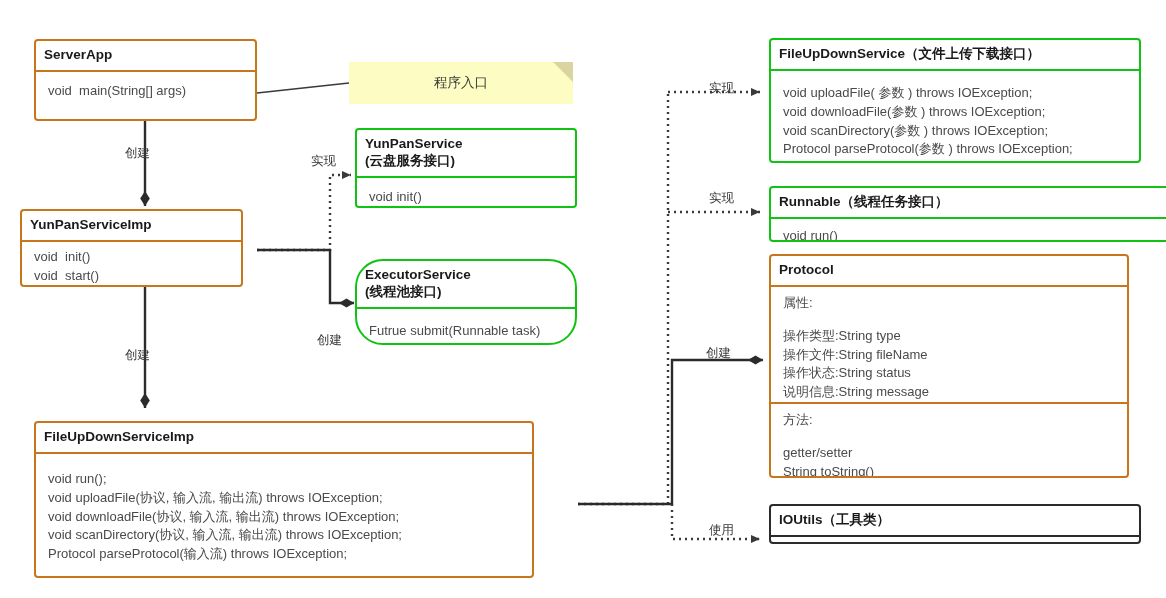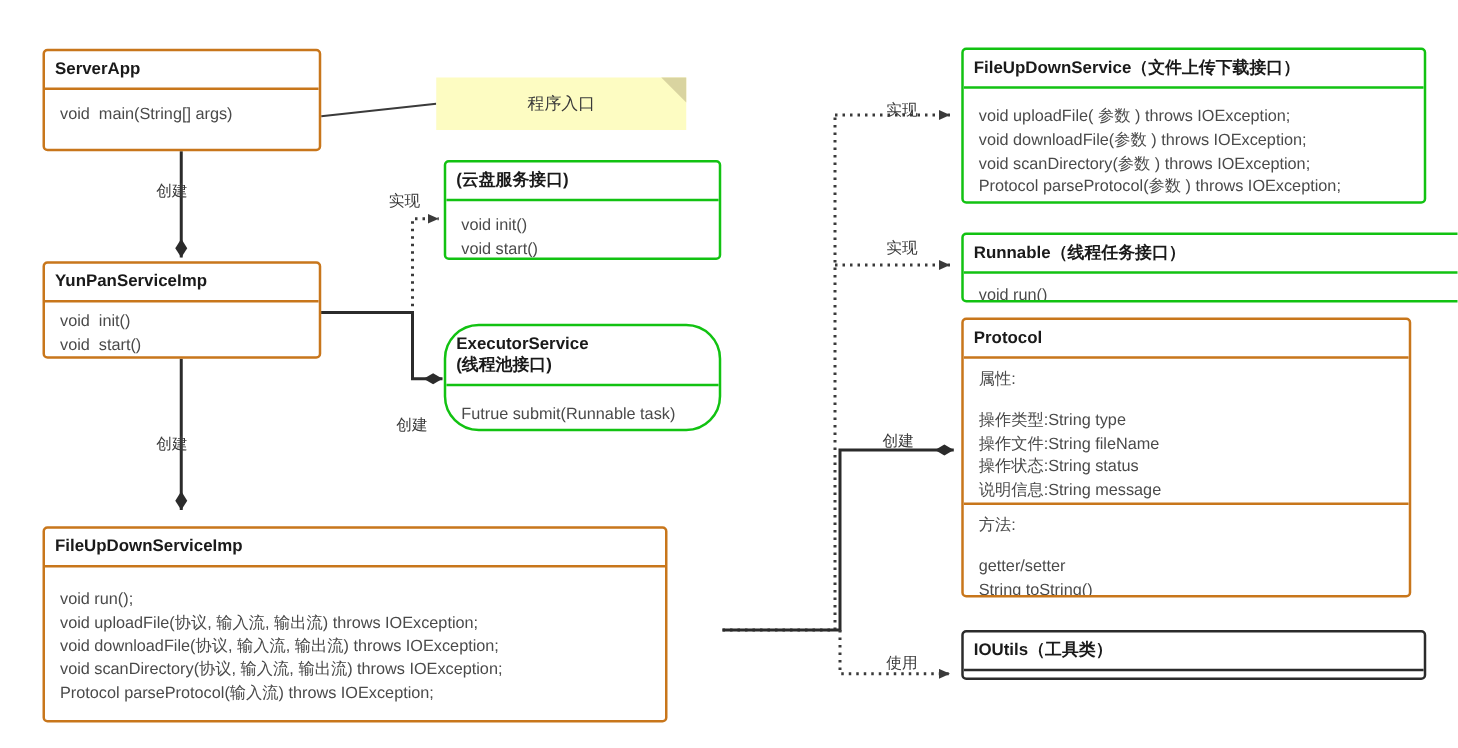--- a/index.html
+++ b/index.html
@@ -142,45 +142,46 @@
   <div class="elabel" style="left:125px; top:347px;">创建</div>
 
   <div class="elabel" style="left:709px; top:80px;">实现</div>
 
   <div class="elabel" style="left:709px; top:190px;">实现</div>
 
   <div class="elabel" style="left:706px; top:345px;">创建</div>
 
   <div class="elabel" style="left:709px; top:522px;">使用</div>
 
-  <div class="note" style="left:349px; top:62px; width:200px; height:42px;">
+  <div class="note" style="left:349px; top:62px; width:224px; height:42px;">
     <span class="fold"></span>
     <span>程序入口</span>
   </div>
 
   <div class="node" style="left:34px; top:39px; width:223px; height:82px;">
     <div class="title">ServerApp</div>
     <div class="divider"></div>
     <div class="body">
       <div class="line">void  main(String[] args)</div>
     </div>
   </div>
 
   <div class="node green" style="left:355px; top:128px; width:222px; height:80px;">
     <div class="title">
+      <div>YunPanService</div>
       <div class="sub">(云盘服务接口)</div>
     </div>
     <div class="divider"></div>
     <div class="body">
       <div class="line">void init()</div>
       <div class="line">void start()</div>
     </div>
   </div>
 
-  <div class="node" style="left:34px; top:209px; width:223px; height:78px;">
+  <div class="node" style="left:20px; top:209px; width:223px; height:78px;">
     <div class="title">YunPanServiceImp</div>
     <div class="divider"></div>
     <div class="body" style="padding-top:6px;">
       <div class="line">void  init()</div>
       <div class="line">void  start()</div>
     </div>
   </div>
 
   <div class="node green" style="left:355px; top:259px; width:222px; height:86px;border-radius:28px;">
     <div class="title">

